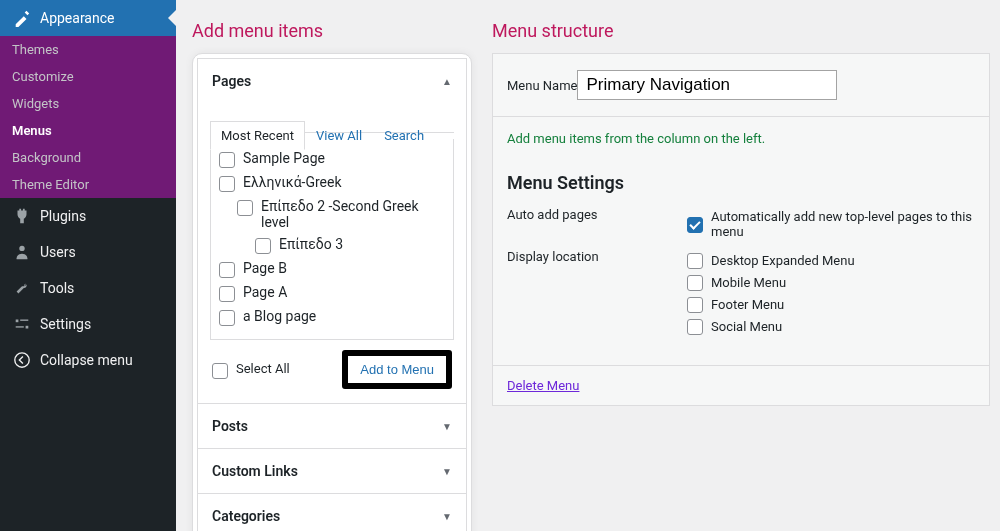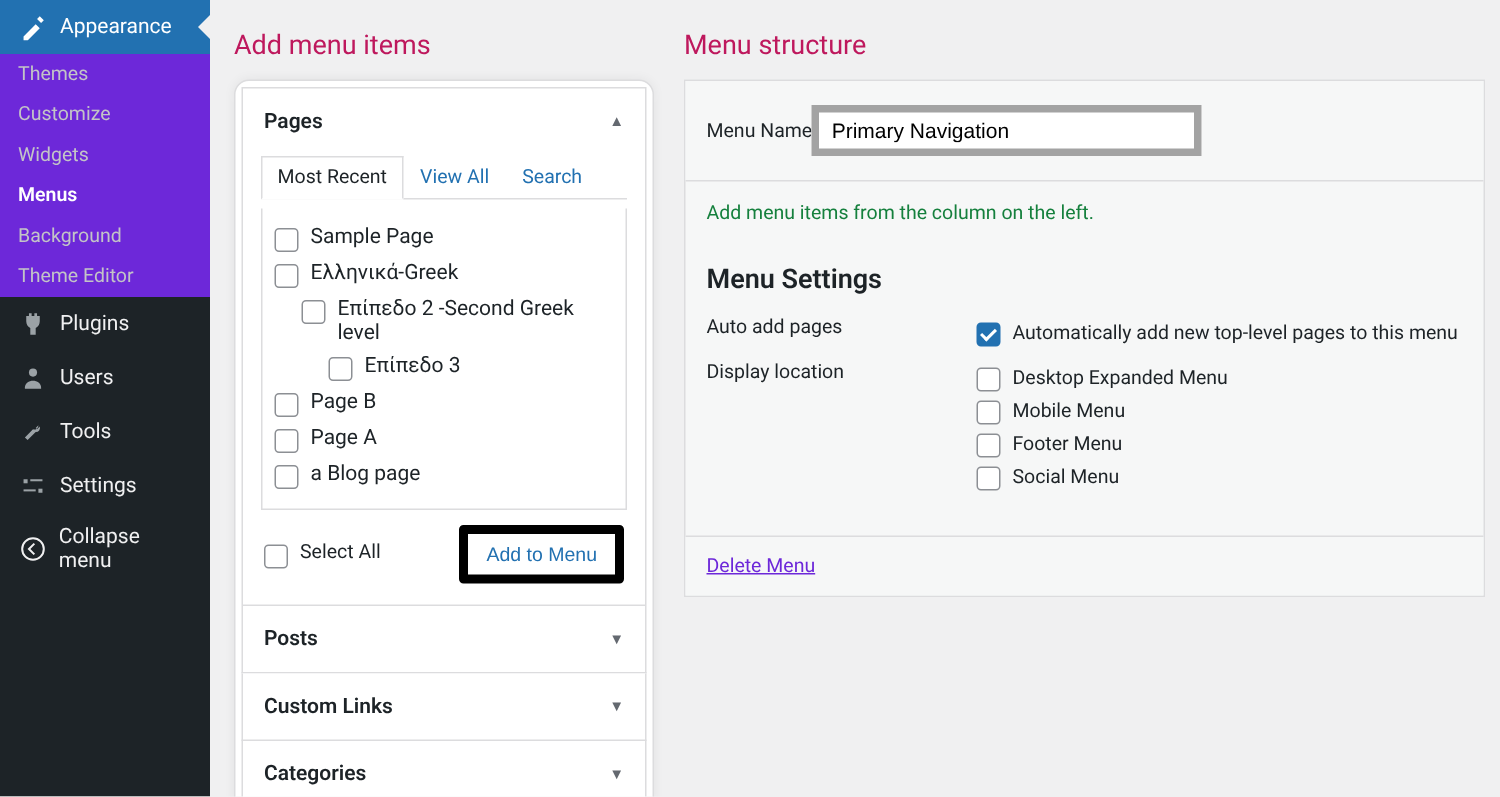--- a/index.html
+++ b/index.html
@@ -1,50 +1,50 @@
 <!DOCTYPE html>
 <html><head>
 <meta charset="utf-8">
 <style>
 * { box-sizing: border-box; margin: 0; padding: 0; }
 body { font-family: -apple-system, BlinkMacSystemFont, "Segoe UI", Roboto, sans-serif; font-size: 13px; color: #1d2327; background: #f0f0f1; width: 1000px; height: 531px; overflow: hidden; display: flex; }
-.sidebar { width: 140px; background: #1d2327; color: #f0f0f1; flex-shrink: 0; }
+.sidebar { width: 176px; background: #1d2327; color: #f0f0f1; flex-shrink: 0; }
 .sidebar-item { display: flex; align-items: center; padding: 8px 12px; color: #f0f0f1; cursor: pointer; font-size: 14px; }
 .sidebar-item.active { background: #2271b1; color: #fff; position: relative; }
 .sidebar-item.active::after { content: ""; position: absolute; right: 0; top: 50%; margin-top: -8px; border: 8px solid transparent; border-right-color: #f0f0f1; }
 .sidebar-item .icon { width: 20px; height: 20px; margin-right: 8px; display: inline-flex; align-items: center; justify-content: center; fill: rgba(240,246,252,0.6); }
 .sidebar-item.active .icon { fill: #fff; }
-.sidebar-sub { background: #6d28d9; }
+.sidebar-sub { background: #701a75; }
 .sidebar-sub a { display: block; padding: 6px 12px 6px 12px; color: #c3c4c7; text-decoration: none; font-size: 13px; cursor: pointer; }
 .sidebar-sub a.current { color: #fff; font-weight: 600; }
 .content { flex: 1; display: flex; padding: 0 0 0 16px; }
 .col-left { width: 300px; padding-right: 20px; }
 .col-right { flex: 1; padding-right: 10px; }
 h2 { font-size: 18px; font-weight: 400; padding: 20px 0 12px; color: #be185d; }
 .metabox-holder { background: #fff; border: 1px solid #dcdcde; border-radius: 10px; box-shadow: 0 0 8px rgba(0,0,0,0.06); padding: 4px; }
 .accordion { border: 1px solid #dcdcde; border-top: none; background: #fff; }
 .accordion:first-child { border-top: 1px solid #dcdcde; }
 .accordion-head { display: flex; justify-content: space-between; align-items: center; padding: 14px 14px; font-weight: 600; cursor: pointer; font-size: 14px; }
 .caret { font-size: 10px; color: #646970; }
 .accordion-body { padding: 0 12px 12px; }
 .tabs { display: flex; border-bottom: 1px solid #dcdcde; font-size: 13px; margin-bottom: 6px; }
-.tab { padding: 6px 10px; color: #2271b1; cursor: pointer; border: 1px solid transparent; border-bottom: none; position: relative; top: 1px; }
+.tab { padding: 6px 10px; color: #2271b1; cursor: pointer; border: 1px solid transparent; border-bottom: none; position: relative; top: 18px; }
 .tab.active { color: #1d2327; background: #fff; border-color: #dcdcde; border-bottom: 1px solid #fff; }
 .page-list { border: 1px solid #dcdcde; border-top: none; padding: 8px 8px 10px; }
 .check-row { display: flex; align-items: flex-start; padding: 3px 0; }
 .check-row.indent-1 { padding-left: 18px; }
 .check-row.indent-2 { padding-left: 36px; }
 .chk { width: 16px; height: 16px; border: 1px solid #8c8f94; border-radius: 3px; flex-shrink: 0; margin-right: 8px; margin-top: 2px; background: #fff; display: inline-flex; align-items: center; justify-content: center; }
 .chk.checked { background: #2271b1; border-color: #2271b1; }
 .chk.checked::after { content: ""; width: 4px; height: 8px; border: solid #fff; border-width: 0 2px 2px 0; transform: rotate(45deg); margin-top: -2px; }
 .actions-row { display: flex; justify-content: space-between; align-items: center; padding: 10px 2px 2px; }
 .btn { border: 6px solid #000000; color: #2271b1; background: #fff; padding: 6px 12px; border-radius: 3px; cursor: pointer; font-size: 13px; }
 .menu-panel { border: 1px solid #dcdcde; background: #f6f7f7; }
 .menu-panel-header { display: flex; align-items: center; padding: 16px 14px; border-bottom: 1px solid #dcdcde; background: #f6f7f7; }
-.text-input { border: 5px solid #a3a3a3; padding: 4px 8px; font-size: 14px; width: 260px; background: #fff; }
+.text-input { border: 1px solid #a3a3a3; padding: 4px 8px; font-size: 17px; width: 260px; background: #fff; }
 .menu-panel-body { padding: 14px 14px 24px; }
 h3 { font-size: 18px; font-weight: 600; margin: 26px 0 10px; }
 .settings-row { display: flex; padding: 4px 0; font-size: 13px; }
 .settings-label { width: 180px; color: #1d2327; }
 .settings-opts { flex: 1; }
 .opt { display: flex; align-items: center; padding: 2px 0; }
 .menu-panel-footer { border-top: 1px solid #dcdcde; padding: 12px 14px; background: #f6f7f7; }
 .delete-link { color: #6d28d9; text-decoration: underline; cursor: pointer; font-size: 13px; }
 .hint { font-size: 13px; color: #15803d; }
 .label { font-size: 14px; }

